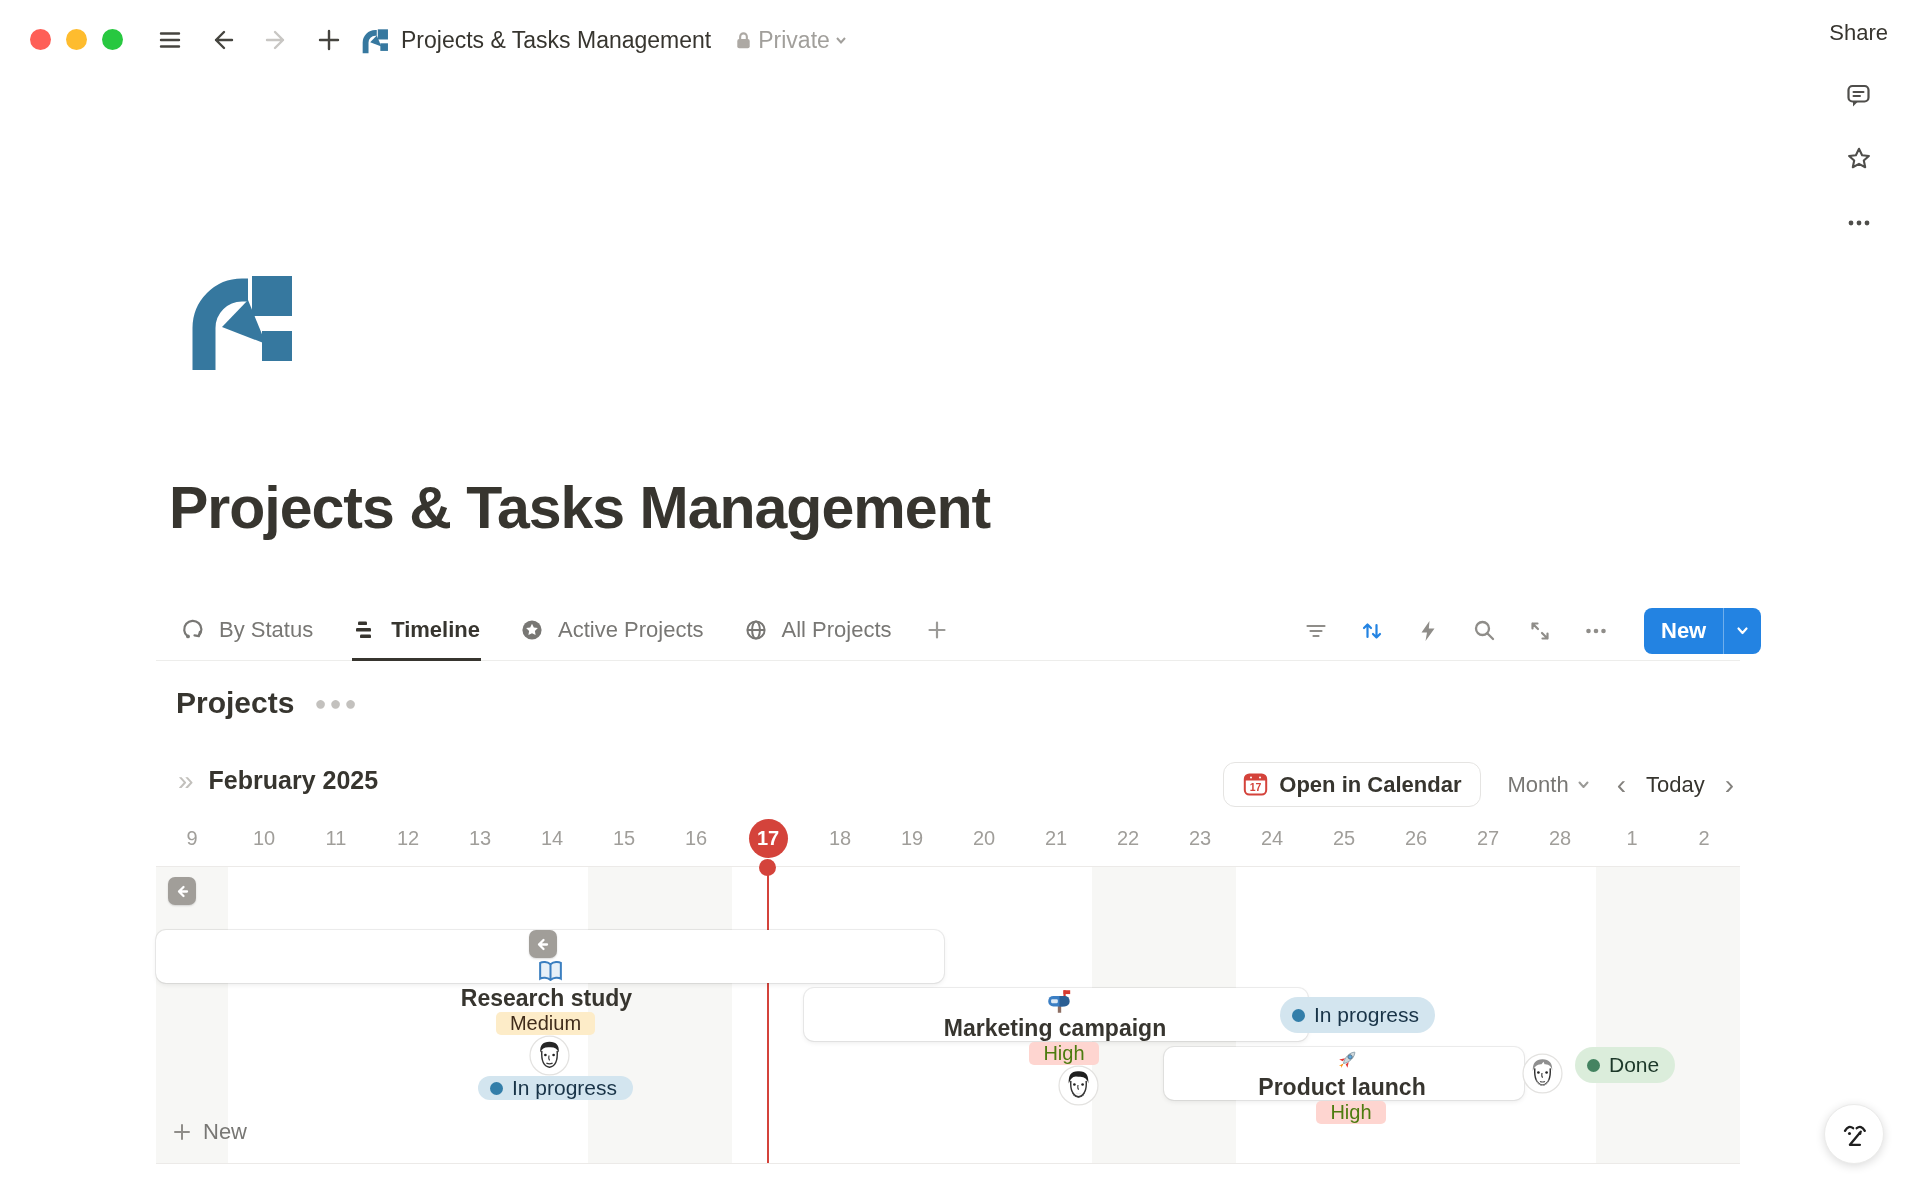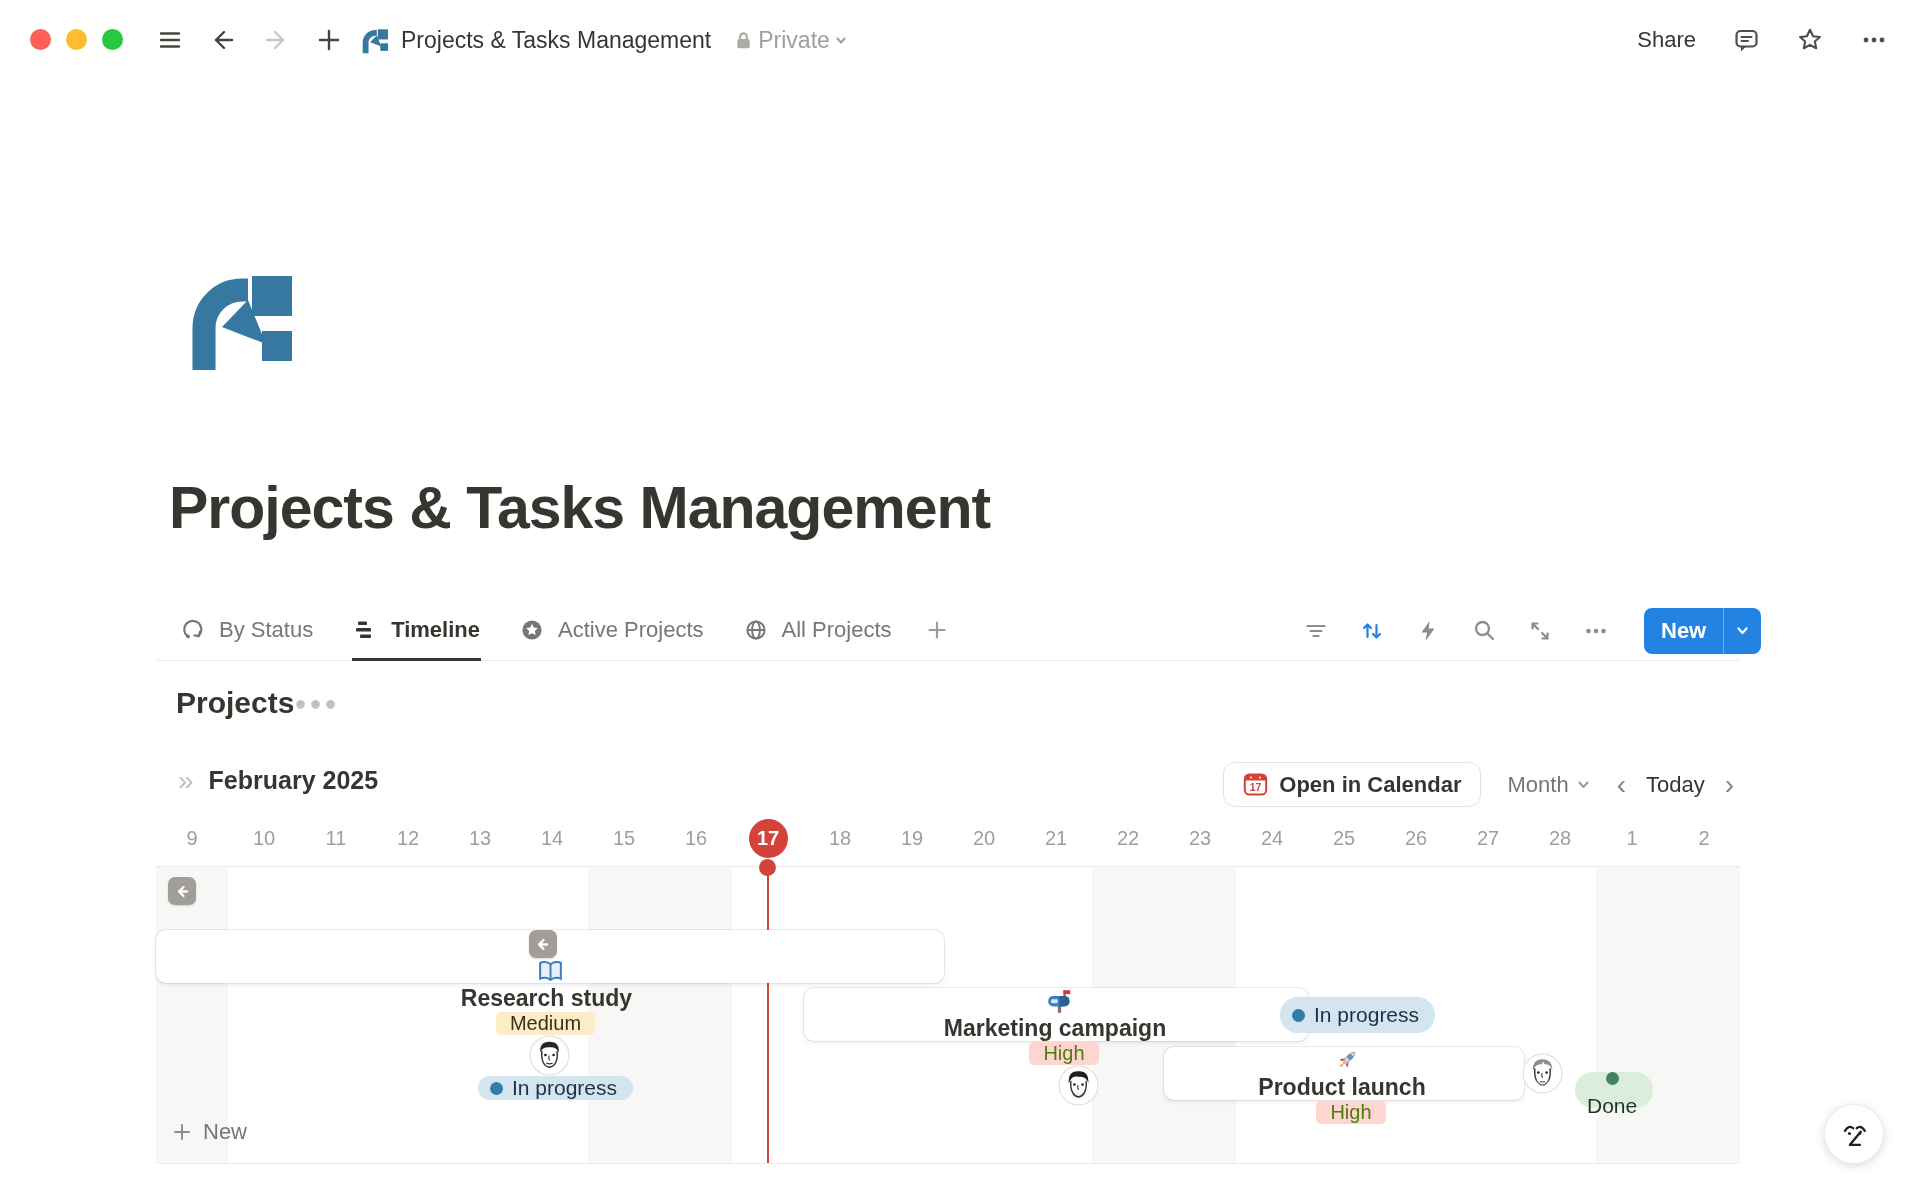--- a/index.html
+++ b/index.html
@@ -11,42 +11,42 @@
   .topbar { position:absolute; left:0; top:0; width:1920px; height:80px; background:#fff; }
   .traffic { position:absolute; left:30px; top:29px; display:flex; gap:15px; }
   .tl { width:21px; height:21px; border-radius:50%; }
   .tl.red{ background:#fe5f57; } .tl.yellow{ background:#febc2e; } .tl.green{ background:#28c840; }
   .nav-group { position:absolute; left:156px; top:20px; height:40px; display:flex; align-items:center; gap:25px; }
   .icon-btn { width:28px; height:28px; display:flex; align-items:center; justify-content:center; }
   .doc-group { position:absolute; left:360px; top:20px; height:40px; display:flex; align-items:center; }
   .doc-title { font-size:23px; font-weight:500; color:#37352f; margin-left:11px; }
   .privacy { display:flex; align-items:center; gap:4px; margin-left:22px; }
   .privacy-label { font-size:23px; color:#a19f9b; }
-  .top-right { position:absolute; right:32px; top:20px; height:40px; display:flex; align-items:center; gap:36px; }
+  .top-right { position:absolute; right:32px; top:20px; height:40px; display:flex; align-items:center; gap:36px;flex-direction:column; }
   .share-label { font-size:22px; color:#37352f; }
 
   
   .page-logo { position:absolute; left:182px; top:270px; width:118px; height:100px; }
   .page-title { position:absolute; left:169px; top:474px; font-size:59px; font-weight:700; letter-spacing:-1px; color:#37352f; }
 
   
   .tabs-row { position:absolute; left:156px; top:600px; width:1584px; height:61px; border-bottom:1px solid #ededeb; display:flex; align-items:center; padding-left:24px; gap:38px; }
   .tab { height:100%; display:flex; align-items:center; gap:14px; font-size:22px; color:#787774; font-weight:500; border-bottom:3px solid transparent; margin-bottom:-2px; padding:0 1px; }
   .tab.active { color:#37352f; font-weight:700; border-bottom-color:#37352f; }
   .tab-add { margin-left:-6px; }
 
   
   .toolbar { position:absolute; left:1302px; top:600px; height:61px; display:flex; align-items:center; gap:28px; }
   .new-btn { display:flex; align-items:center; height:46px; background:#2383e2; border-radius:8px; margin-left:6px; overflow:hidden; }
   .new-btn-main { padding:0 17px; font-size:22px; font-weight:600; color:#fff; }
   .new-btn-div { width:1px; height:46px; background:rgba(255,255,255,0.35); }
   .new-btn-caret { width:37px; height:46px; display:flex; align-items:center; justify-content:center; }
 
   
-  .section-head { position:absolute; left:176px; top:686px; display:flex; align-items:center; }
+  .section-head { position:absolute; left:176px; top:686px; display:flex; align-items:center; gap:20px; }
   .section-title { font-size:30px; font-weight:700; color:#37352f; }
   .dots { color:#c3c1be; font-size:20px; letter-spacing:3px; }
 
   
   .tl-header-left { position:absolute; left:178px; top:766px; display:flex; align-items:center; gap:15px; }
   .chevrons { font-size:28px; color:#c2c0bc; line-height:1; }
   .period-label { font-size:25px; font-weight:600; color:#37352f; }
   .tl-header-right { position:absolute; top:762px; right:186px; display:flex; align-items:center; gap:26px; }
   .open-cal-btn { display:flex; align-items:center; gap:11px; height:45px; padding:0 19px; border:1px solid #e5e4e2; border-radius:12px; background:#fff; }
   .open-cal-label { font-size:22px; font-weight:600; color:#37352f; }
@@ -83,21 +83,21 @@
   .badge-pri { height:33px; padding:0 14px; border-radius:5px; font-size:20px; font-weight:500; display:flex; align-items:center; white-space:nowrap; }
   .pri-medium { background:#fdecc8; color:#402c1b; }
   .pri-high { background:#fed5d0; color:#4d7c0f; }
   .badge-status { height:36px; padding:0 16px 0 12px; border-radius:18px; font-size:21px; font-weight:500; display:flex; align-items:center; gap:9px; white-space:nowrap; }
   .st-progress { background:#d3e5ef; color:#183347; }
   .st-done { background:#dbeddb; color:#1c3829; }
   .st-dot { width:13px; height:13px; border-radius:50%; flex:0 0 auto; }
   .dot-blue { background:#337ea9; } .dot-green { background:#448361; }
   .float-badge-marketing { position:absolute; left:1124px; top:130px; z-index:3; }
   .float-avatar-product { position:absolute; left:1366px; top:186px; z-index:3; }
-  .float-badge-product { position:absolute; left:1419px; top:205px; z-index:3;flex-direction:column; }
+  .float-badge-product { position:absolute; left:1419px; top:180px; z-index:3; }
 
   .add-row { position:absolute; left:16px; top:246px; height:38px; display:flex; align-items:center; gap:11px; color:#787774; font-size:22px; z-index:2; }
 
   
   .ai-fab { position:absolute; left:1824px; top:1104px; width:60px; height:60px; border-radius:50%; background:#fff; border:1px solid #ebebea; box-shadow:0 2px 10px rgba(0,0,0,0.14); display:flex; align-items:center; justify-content:center; }
 
   svg { display:block; }
 </style>
 </head>
 <body>

